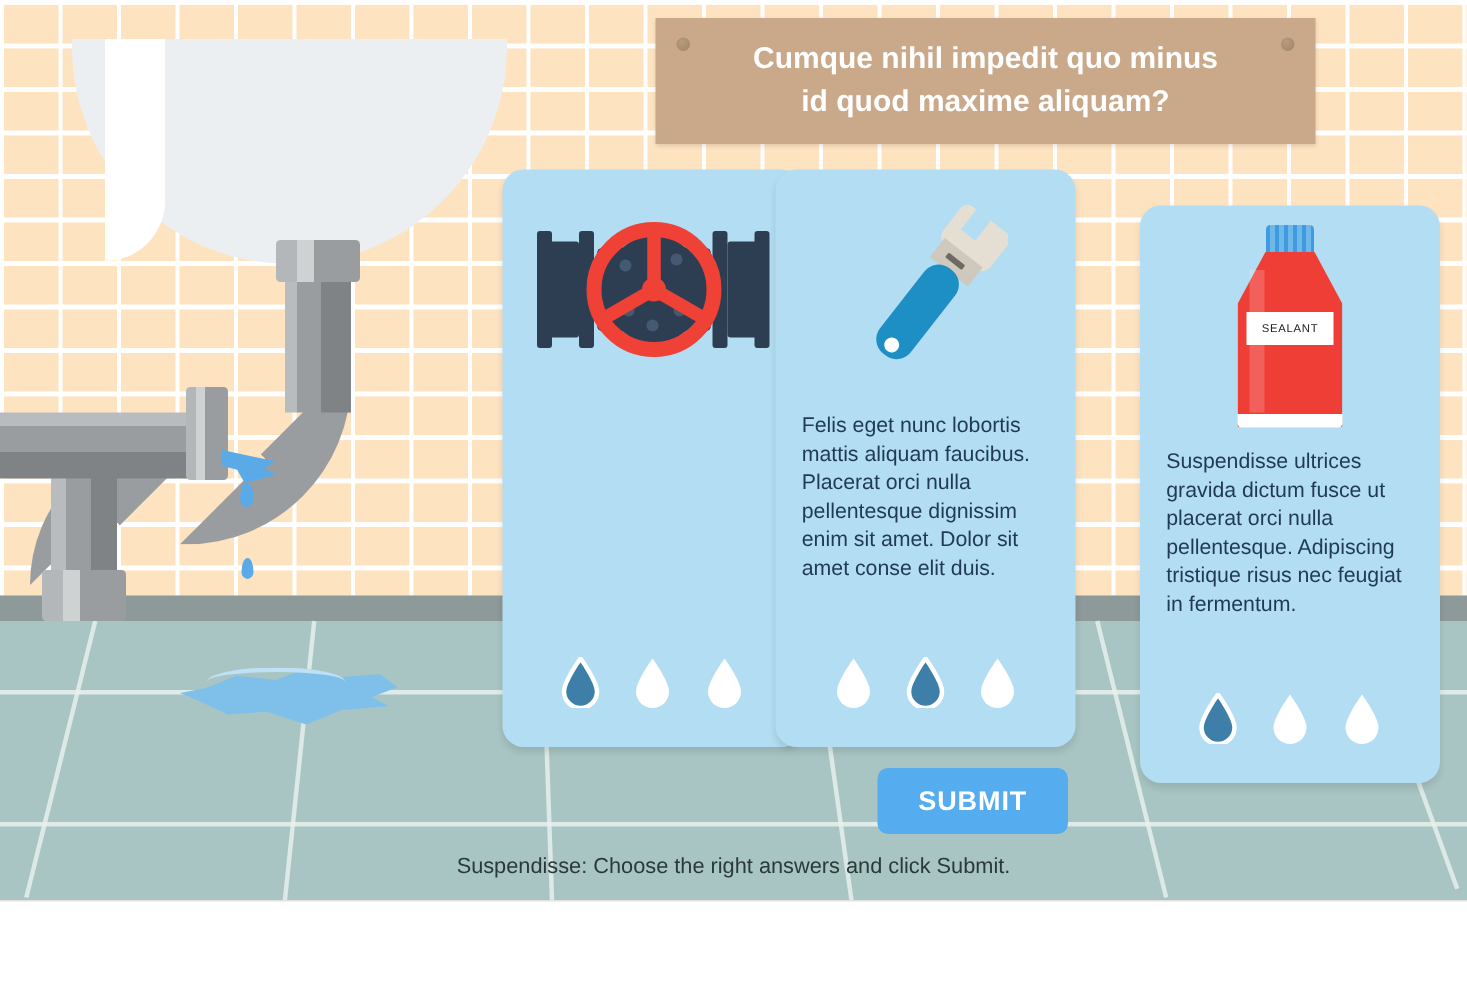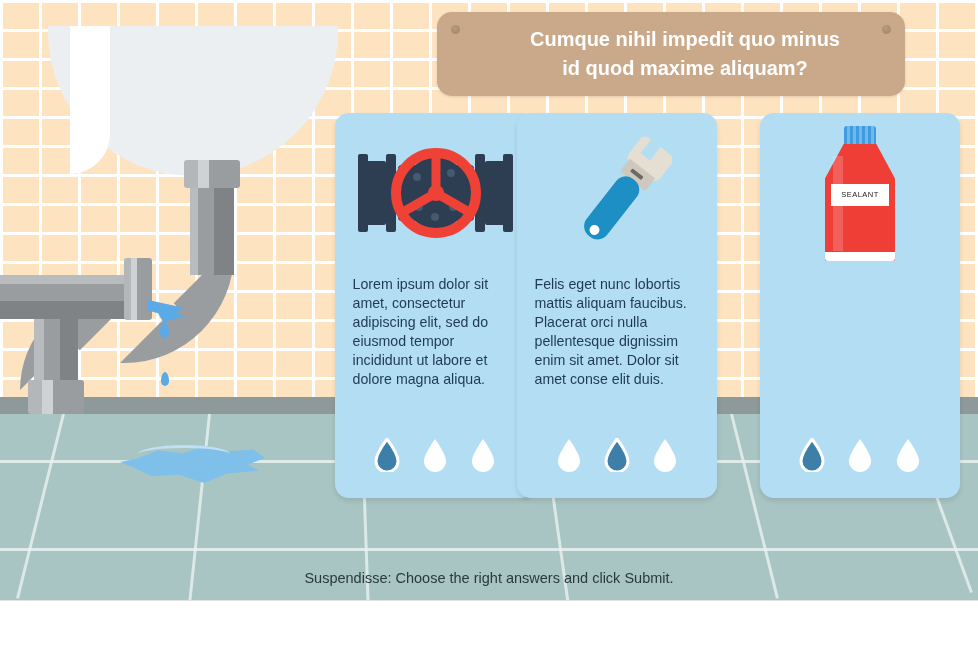--- a/index.html
+++ b/index.html
@@ -81,41 +81,40 @@
     clip-path:polygon(12% 45%,26% 28%,44% 34%,58% 18%,74% 30%,92% 26%,100% 44%,88% 58%,96% 70%,74% 76%,58% 96%,40% 78%,22% 82%,8% 62%,0 52%);
   }
   .puddle-hi{
     position:absolute;left:138px;top:445px;width:92px;height:16px;
     border-top:3px solid #bfe0f5;border-radius:50%;
   }
 
   
   .banner{
     position:absolute;left:437px;top:12px;width:440px;height:84px;
-    background:#c9a98a;border-radius:15px;
+    background:#c9a98a;border-radius:0;
     display:flex;align-items:center;justify-content:center;
     box-shadow:0 1px 3px rgba(0,0,0,.12);
-    padding-left:28px;
   }
   .banner-text{
     color:#ffffff;font-size:20px;font-weight:bold;line-height:29px;
     text-align:center;width:92%;
   }
   .screw{position:absolute;width:9px;height:9px;border-radius:50%;
     background:radial-gradient(circle at 40% 35%, #b99b7c, #9e8468);}
   .screw.l{left:14px;top:13px;} .screw.r{right:14px;top:13px;}
 
   
   .card{
     position:absolute;top:113px;width:200px;height:385px;
     background:#b2ddf2;border-radius:14px;
     box-shadow:0 3px 5px rgba(0,0,0,.10);
     display:flex;flex-direction:column;align-items:center;
   }
-  .card.c1{left:335px;} .card.c2{left:517px;} .card.c3{left:760px;}
+  .card.c1{left:335px;} .card.c2{left:517px;} .card.c3{left:760px;margin-top:24px;}
   .card-icon{height:160px;width:100%;display:flex;align-items:center;justify-content:center;}
   .card-text{
     color:#1f3a52;font-size:14.2px;line-height:19px;width:165px;
     margin-top:2px;
   }
   .drops{position:absolute;bottom:26px;left:0;width:100%;display:flex;
     justify-content:center;gap:22px;}
   .drop{width:26px;height:34px;position:relative;}
   .drop svg{display:block;}
 
@@ -229,21 +228,20 @@
           <div class="bolt" style="left:28px;top:56px;"></div>
         </div>
         <div class="wheel">
           <div class="spoke" style="transform:translate(-50%,0) rotate(180deg);"></div>
           <div class="spoke" style="transform:translate(-50%,0) rotate(60deg);"></div>
           <div class="spoke" style="transform:translate(-50%,0) rotate(-60deg);"></div>
           <div class="hub"></div>
         </div>
       </div>
     </div>
-    <div class="card-text">Lorem ipsum dolor sit amet, consectetur adipiscing elit, sed do eiusmod tempor incididunt ut labore et dolore magna aliqua.</div>
     <div class="drops">
       <span class="drop">
         <svg width="26" height="34" viewBox="0 0 26 34">
             <path d="M13 1 C13 1 24 16 24 23 A11 11 0 0 1 2 23 C2 16 13 1 13 1 Z" fill="#3d7fa8" stroke="#ffffff" stroke-width="3"></path>
           </svg>
       </span>
       <span class="drop">
         <svg width="26" height="34" viewBox="0 0 26 34">
             <path d="M13 1 C13 1 24 16 24 23 A11 11 0 0 1 2 23 C2 16 13 1 13 1 Z" fill="#ffffff"></path>
           </svg>
@@ -295,39 +293,41 @@
   <div class="card c3">
     <div class="card-icon">
       <div class="tube">
         <div class="cap"></div>
         <div class="tube-body"></div>
         <div class="tube-shine"></div>
         <div class="tube-base"></div>
         <div class="label">SEALANT</div>
       </div>
     </div>
+    <div class="card-text">Suspendisse ultrices gravida dictum fusce ut placerat orci nulla pellentesque. Adipiscing tristique risus nec feugiat in fermentum.</div>
     <div class="drops">
       <span class="drop">
         <svg width="26" height="34" viewBox="0 0 26 34">
             <path d="M13 1 C13 1 24 16 24 23 A11 11 0 0 1 2 23 C2 16 13 1 13 1 Z" fill="#3d7fa8" stroke="#ffffff" stroke-width="3"></path>
           </svg>
       </span>
       <span class="drop">
         <svg width="26" height="34" viewBox="0 0 26 34">
             <path d="M13 1 C13 1 24 16 24 23 A11 11 0 0 1 2 23 C2 16 13 1 13 1 Z" fill="#ffffff"></path>
           </svg>
       </span>
       <span class="drop">
         <svg width="26" height="34" viewBox="0 0 26 34">
             <path d="M13 1 C13 1 24 16 24 23 A11 11 0 0 1 2 23 C2 16 13 1 13 1 Z" fill="#ffffff"></path>
           </svg>
       </span>
     </div>
   </div>
 
+  <button class="submit">SUBMIT</button>
   <div class="instructions">Suspendisse: Choose the right answers and click Submit.</div>
 
   <div class="navbar">
     
 
     
 
     
   </div>
 

